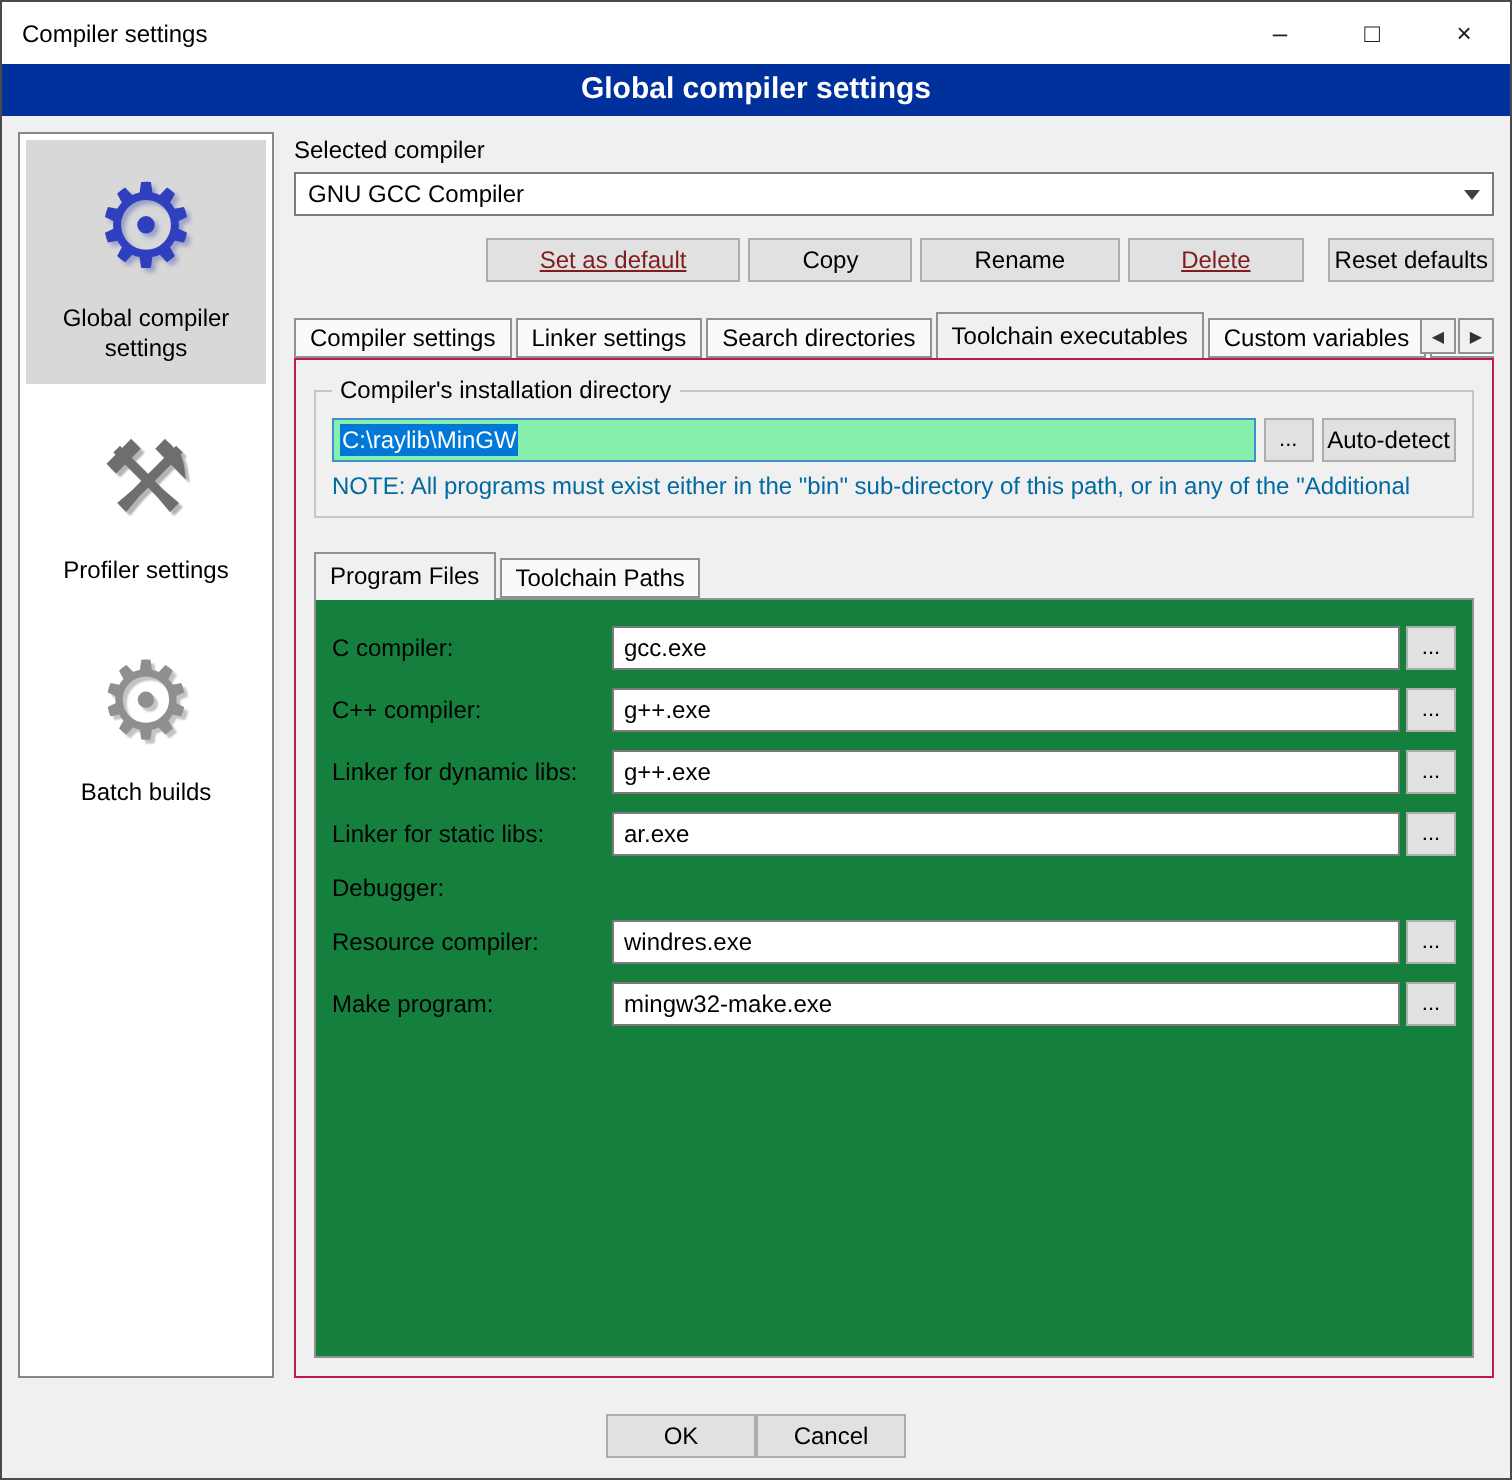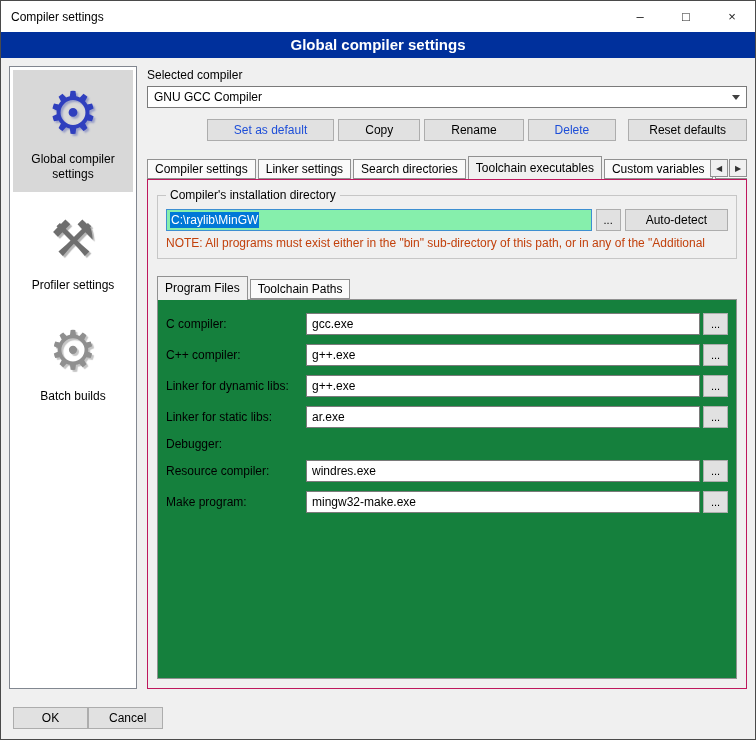--- a/index.html
+++ b/index.html
@@ -41,23 +41,23 @@
   .main { flex:1; min-width:0; display:flex; flex-direction:column; }
   .section-label { margin:2px 0 4px; }
 
   .combo { height:22px; background:#ffffff; border:1px solid #7a7a7a;
            display:flex; align-items:center; padding:0 6px; cursor:default; }
   .combo-arrow { width:0; height:0; margin-left:auto;
                  border-left:4px solid transparent; border-right:4px solid transparent;
                  border-top:5px solid #404040; }
 
   .button-row { display:flex; justify-content:flex-end; gap:4px; margin-top:11px; }
-  .btn { background:#e1e1e1; border:1px solid #adadad; height:22px; padding:0 20px;
+  .btn { background:#e1e1e1; border:1px solid #adadad; height:22px; padding:0 2px;
          font-family:inherit; font-size:12px; cursor:default; }
-  .btn:disabled { color:#1d4ed8; }
+  .btn:disabled { color:#7f1d1d;text-decoration:underline; }
   .btn-wide { padding:0 26px; }
   .btn-reset { margin-left:8px; }
 
   
   .tabstrip { position:relative; display:flex; align-items:flex-end; margin-top:14px;
               padding-right:40px; overflow:hidden; height:24px; }
   .tab { flex-shrink:0; height:20px; line-height:19px; padding:0 7px; margin-right:2px;
          background:#fafafa; border:1px solid #919191; white-space:nowrap; cursor:default; }
   .tab.active { height:24px; line-height:23px; background:#f0f0f0; border-bottom:none;
                 margin-bottom:-1px; position:relative; z-index:2; }
@@ -71,35 +71,35 @@
   
   .groupbox { position:relative; border:1px solid #c6c6c6; padding:13px 8px 8px; margin-top:5px; }
   .groupbox-legend { position:absolute; top:-8px; left:8px; background:#f0f0f0; padding:0 4px; }
   .install-row { display:flex; gap:4px; align-items:center; }
   .install-input { flex:1; height:22px; background:#86efac; border:1px solid #3d8fd1;
                    display:flex; align-items:center; padding:0 3px; overflow:hidden; }
   .selected-text { background:#0078D7; color:#ffffff; padding:1px 1px; white-space:nowrap; }
   .browse-btn { background:#e1e1e1; border:1px solid #adadad; width:25px; height:22px;
                 font-family:inherit; font-size:11px; line-height:10px; cursor:default; }
   .autodetect-btn { height:22px; }
-  .note { color:#c2410c; margin-top:5px; white-space:nowrap; overflow:hidden; }
+  .note { color:#0369a1; margin-top:5px; white-space:nowrap; overflow:hidden; }
 
   
   .subtabs { display:flex; align-items:flex-end; margin-top:16px; height:24px; }
   .subpanel { flex:1; border:1px solid #919191; background:#15803d; padding:13px 8px 8px; min-height:0; }
 
   .field-row { display:flex; align-items:center; margin-bottom:9px; }
   .field-label { width:140px; flex:none; }
   .field-input { flex:1; height:22px; background:#ffffff; border:1px solid #7a7a7a;
                  font-family:inherit; font-size:12px; padding:0 5px; }
   .field-row .browse-btn { margin-left:3px; }
   .field-combo { flex:1; background:#f0f0f0; }
 
   
-  .footer { height:42px; display:flex; justify-content:flex-start; align-items:center;
+  .footer { height:42px; display:flex; justify-content:center; align-items:center;
             padding:0 12px; }
   .footer .btn { width:75px; }
 </style>
 </head>
 <body>
 
 <div class="titlebar">
   <span class="titlebar-title">Compiler settings</span>
   <div class="win-controls">
     <span class="win-btn">–</span>

